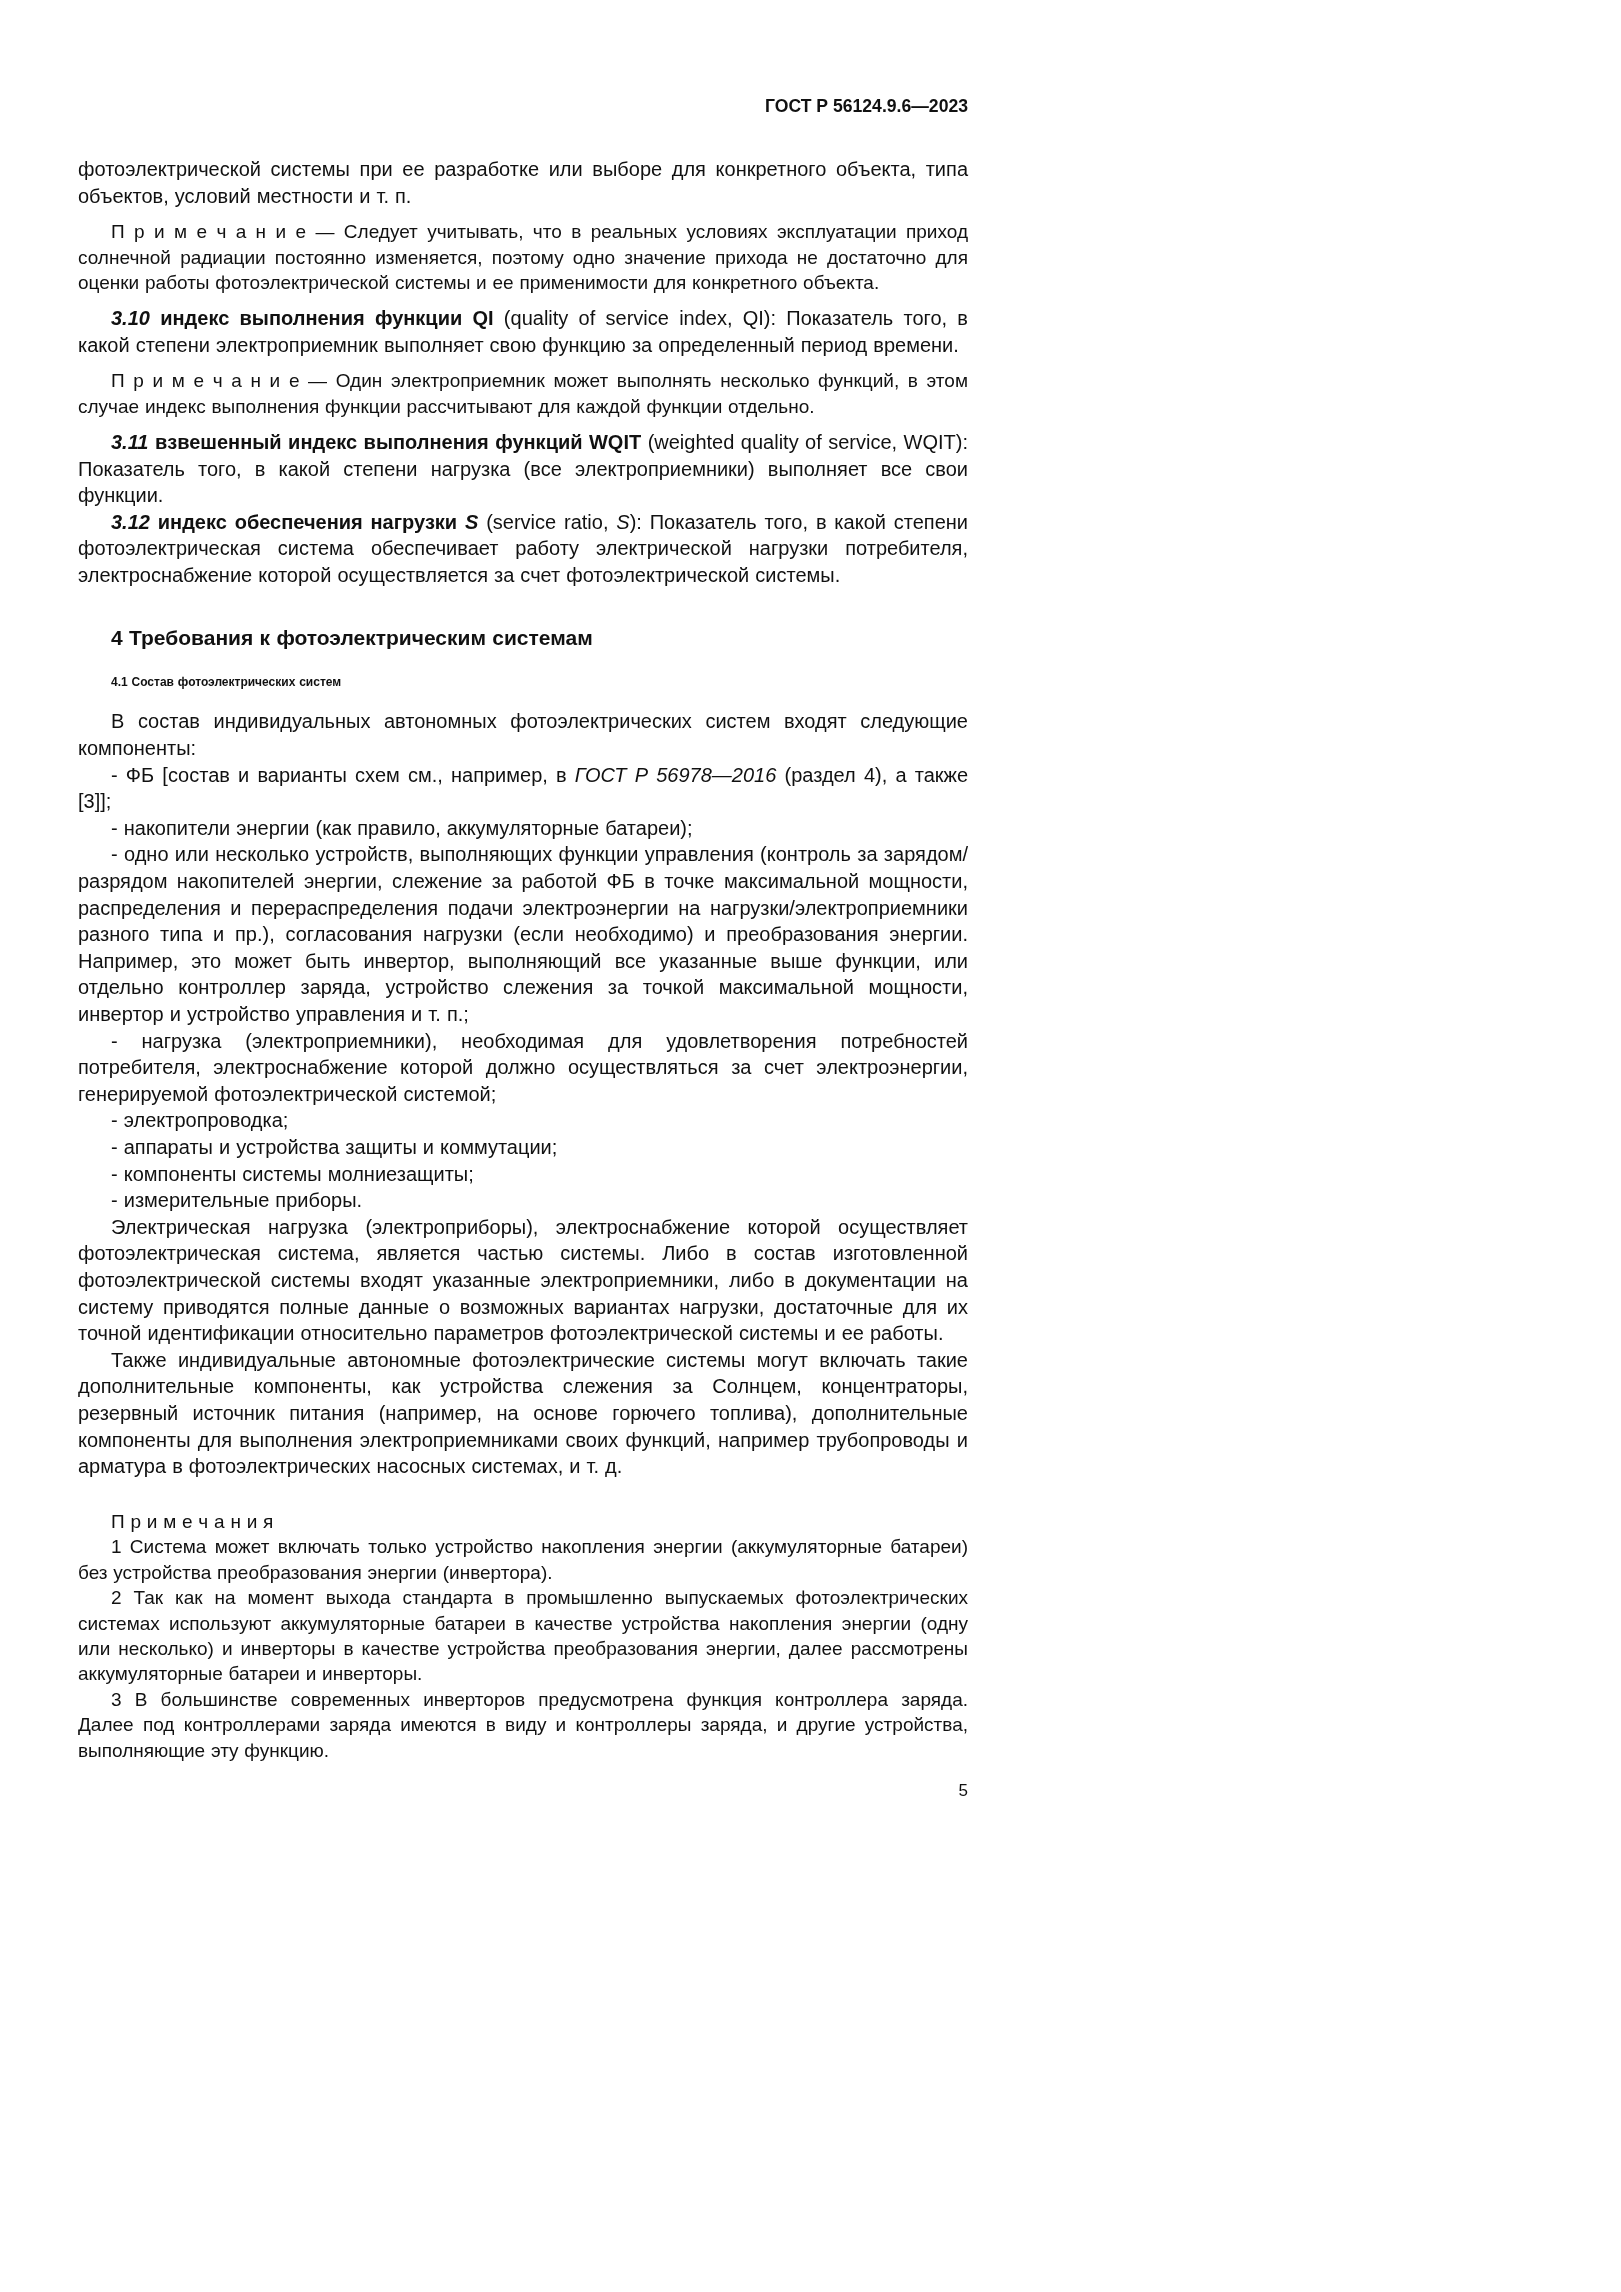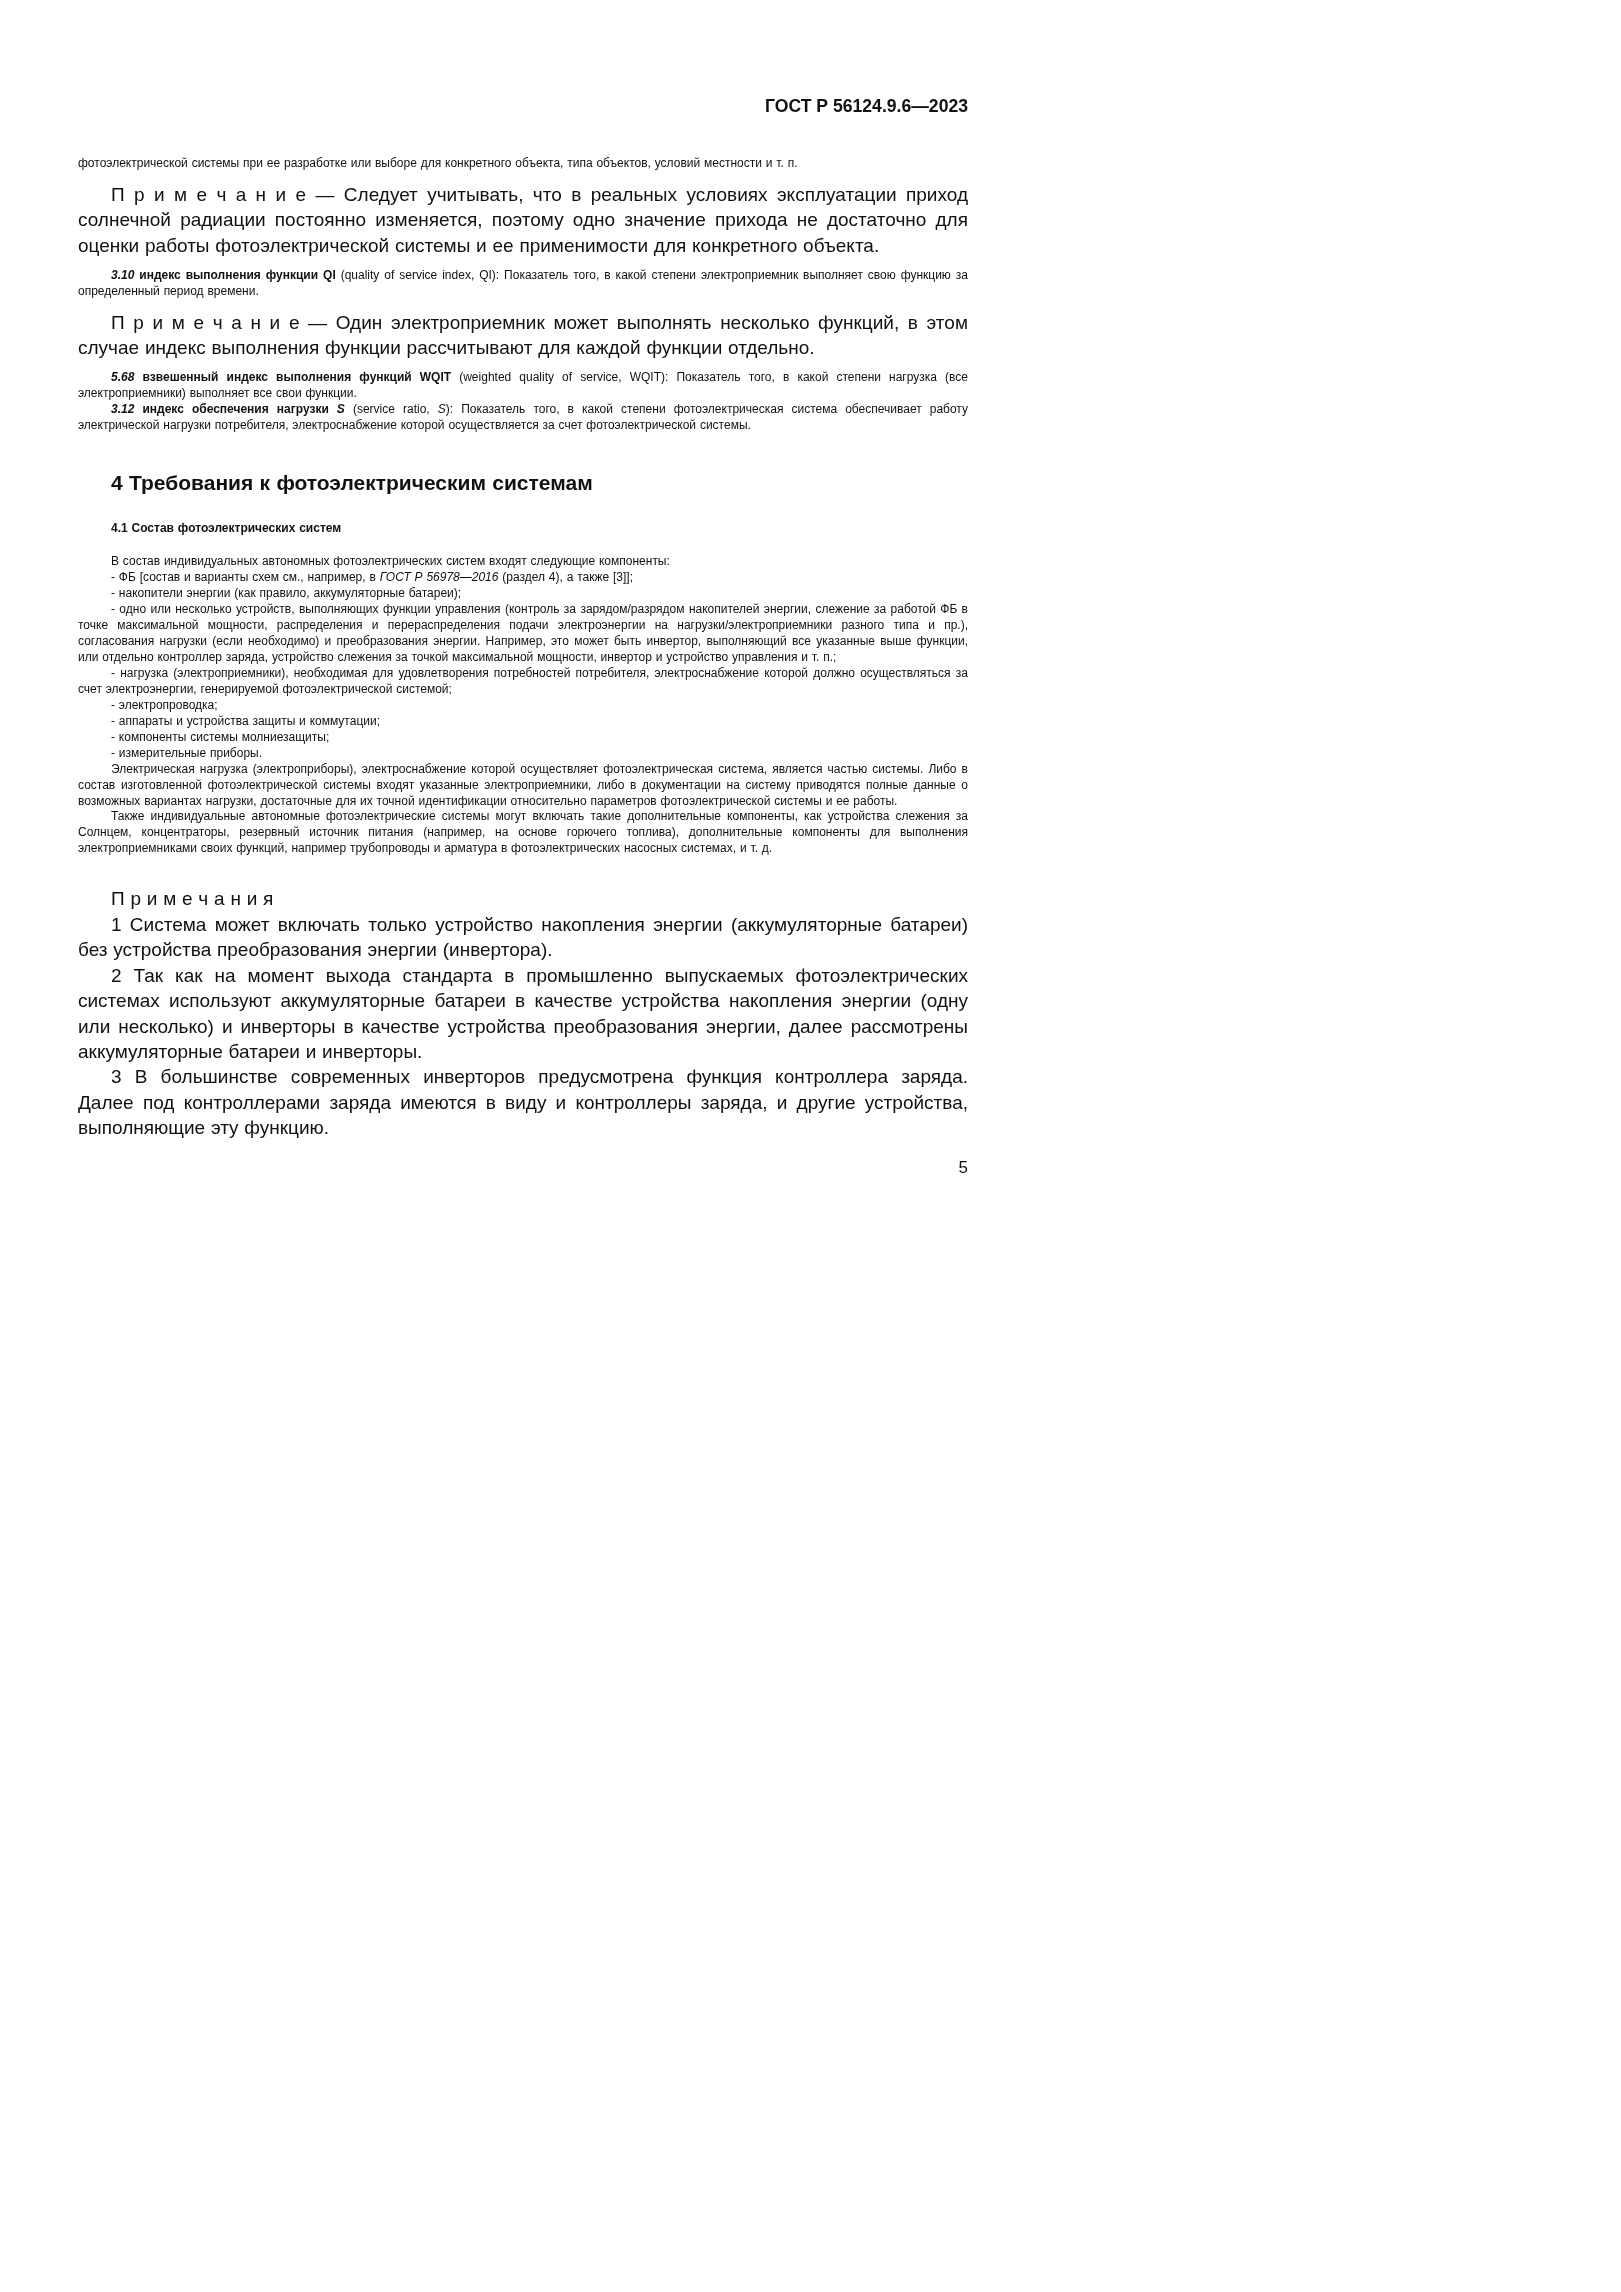--- a/index.html
+++ b/index.html
@@ -22,21 +22,21 @@
   .doc-header {
     text-align: right;
     font-weight: bold;
     font-size: 17.6px;
     line-height: 1.2;
     margin-bottom: 39px;
   }
   .blk {
     margin: 0;
     text-align: justify;
-    font-size: 12px;
+    font-size: 20px;
     line-height: 1.33;
     word-spacing: 0.5px;
   }
   .p-cont { text-indent: 0; }
   .p      { text-indent: 33px; }
   .term   { text-indent: 33px; }
   .note, .note-first, .note-item {
     font-size: 19px;
     line-height: 1.34;
     text-indent: 33px;
@@ -72,21 +72,21 @@
 <div class="page">
   <div class="textblock">
     <div class="doc-header">
       <span>ГОСТ Р 56124.9.6—2023</span>
     </div>
     <div id="document-content">
         <p class="blk p-cont"><span>фотоэлектрической системы при ее разработке или выборе для конкретного объекта, типа объектов, условий местности и т. п.</span></p>
         <p class="blk note"><span>П р и м е ч а н и е  — Следует учитывать, что в реальных условиях эксплуатации приход солнечной радиации постоянно изменяется, поэтому одно значение прихода не достаточно для оценки работы фотоэлектрической системы и ее применимости для конкретного объекта.</span></p>
         <p class="blk term"><span class="bi">3.10 </span><span class="b">индекс выполнения функции QI </span><span>(quality of service index, QI): Показатель того, в какой степени электроприемник выполняет свою функцию за определенный период времени.</span></p>
         <p class="blk note"><span>П р и м е ч а н и е  — Один электроприемник может выполнять несколько функций, в этом случае индекс выполнения функции рассчитывают для каждой функции отдельно.</span></p>
-        <p class="blk term"><span class="bi">5.68 </span><span class="b">взвешенный индекс выполнения функций WQIT </span><span>(weighted quality of service, WQIT): Показатель того, в какой степени нагрузка (все электроприемники) выполняет все свои функции.</span></p>
+        <p class="blk term"><span class="bi">3.11 </span><span class="b">взвешенный индекс выполнения функций WQIT </span><span>(weighted quality of service, WQIT): Показатель того, в какой степени нагрузка (все электроприемники) выполняет все свои функции.</span></p>
         <p class="blk term"><span class="bi">3.12 </span><span class="b">индекс обеспечения нагрузки </span><span class="bi">S</span><span> (service ratio, </span><span class="i">S</span><span>): Показатель того, в какой степени фотоэлектрическая система обеспечивает работу электрической нагрузки потребителя, электроснабжение которой осуществляется за счет фотоэлектрической системы.</span></p>
         <p class="blk h1"><span>4 Требования к фотоэлектрическим системам</span></p>
         <p class="blk h2"><span>4.1 Состав фотоэлектрических систем</span></p>
         <p class="blk p"><span>В состав индивидуальных автономных фотоэлектрических систем входят следующие компоненты:</span></p>
         <p class="blk p"><span>- ФБ [состав и варианты схем см., например, в </span><span class="i">ГОСТ Р 56978—2016</span><span> (раздел 4), а также [3]];</span></p>
         <p class="blk p"><span>- накопители энергии (как правило, аккумуляторные батареи);</span></p>
         <p class="blk p"><span>- одно или несколько устройств, выполняющих функции управления (контроль за зарядом/разрядом накопителей энергии, слежение за работой ФБ в точке максимальной мощности, распределения и перераспределения подачи электроэнергии на нагрузки/электроприемники разного типа и пр.), согласования нагрузки (если необходимо) и преобразования энергии. Например, это может быть инвертор, выполняющий все указанные выше функции, или отдельно контроллер заряда, устройство слежения за точкой максимальной мощности, инвертор и устройство управления и т. п.;</span></p>
         <p class="blk p"><span>- нагрузка (электроприемники), необходимая для удовлетворения  потребностей потребителя, электроснабжение которой должно  осуществляться за счет электроэнергии, генерируемой фотоэлектрической системой;</span></p>
         <p class="blk p"><span>- электропроводка;</span></p>
         <p class="blk p"><span>- аппараты и устройства защиты и коммутации;</span></p>

